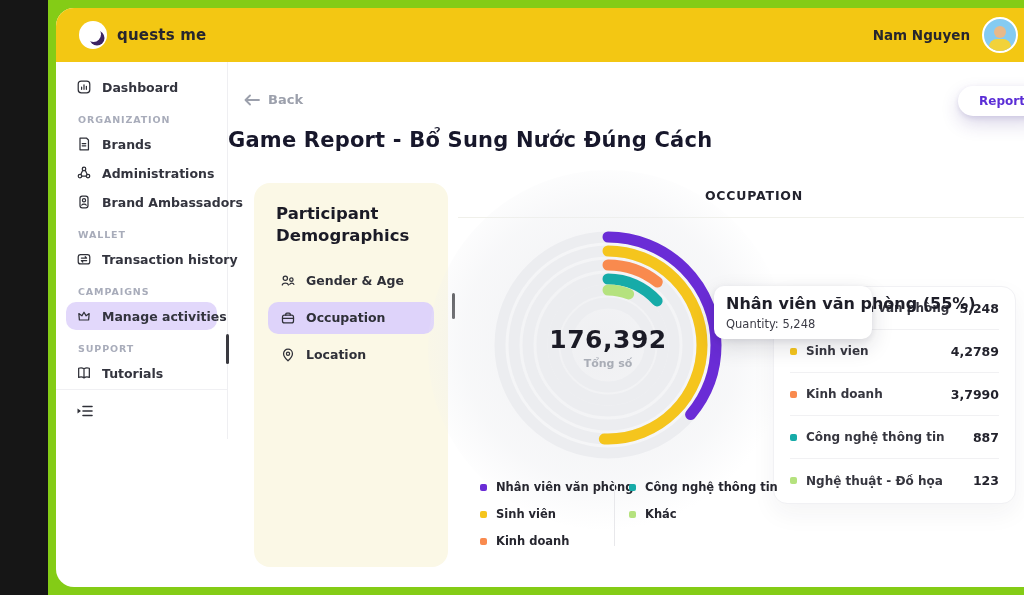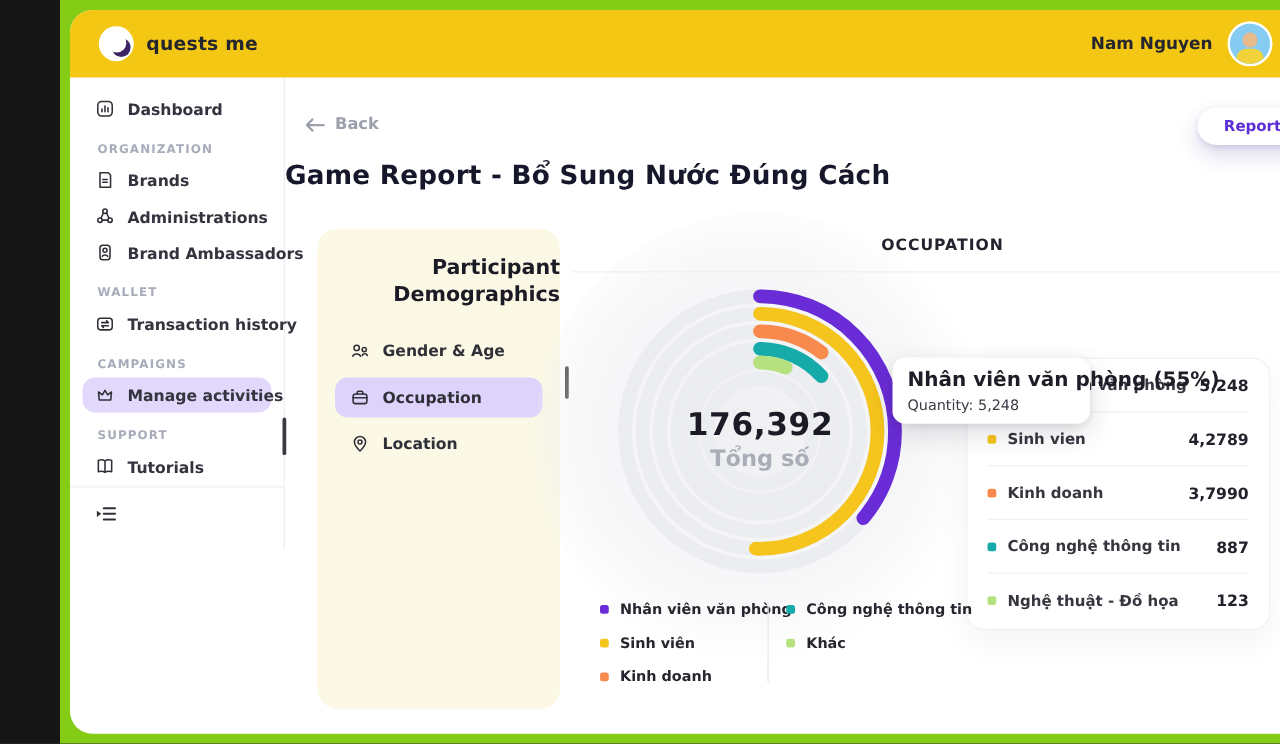--- a/index.html
+++ b/index.html
@@ -31,35 +31,35 @@
   .sidebar-thumb{position:absolute;right:-2px;top:272px;width:3px;height:30px;border-radius:2px;background:#3A3A40;}
   .sidebar-footer{position:absolute;left:0;right:0;bottom:0;height:50px;border-top:1px solid #F0F0F3;}
   .collapse-btn{position:absolute;left:20px;top:13px;cursor:pointer;}
 
   
   .back-link{position:absolute;left:16px;top:30px;display:flex;align-items:center;gap:8px;color:#9CA0AC;font-size:13px;font-weight:700;cursor:pointer;}
   .report-btn{position:absolute;right:18px;top:24px;width:88px;height:30px;background:#fff;border:none;border-radius:15px;color:#5B2ED6;font-size:12px;font-weight:800;cursor:pointer;box-shadow:0 8px 18px rgba(60,40,140,.18),0 2px 5px rgba(60,40,140,.12);}
   .page-title{position:absolute;left:0;right:0;top:66px;text-align:left;font-size:21px;font-weight:800;color:#17172B;letter-spacing:.2px;}
 
   
-  .demo-panel{position:absolute;left:26px;top:121px;width:194px;height:384px;background:#FBF8E6;border-radius:16px;padding:20px 0 0 0;text-align:right;}
+  .demo-panel{position:absolute;left:26px;top:121px;width:194px;height:384px;background:#FBF8E6;border-radius:16px;padding:20px 0 0 0;}
   .demo-title{font-size:16.5px;font-weight:800;color:#1B1B26;line-height:1.32;margin:0 0 18px 22px;}
   .d-tab{display:flex;align-items:center;gap:10px;padding:8px 12px;margin:5px 14px;border-radius:10px;font-size:12.5px;font-weight:600;color:#2F3038;cursor:pointer;}
   .d-tab.active{background:#DED3FA;}
   .panel-thumb{position:absolute;right:-7px;top:110px;width:3px;height:26px;border-radius:2px;background:#2F2F33;}
 
   
   .chart-section{position:absolute;left:230px;top:118px;width:592px;height:400px;}
   .chart-header{position:absolute;top:8px;left:0;right:0;text-align:center;font-size:12.5px;font-weight:800;color:#23232E;letter-spacing:.8px;}
   .chart-divider{position:absolute;top:37px;left:0;right:0;height:1px;background:#F0F0EA;}
   .donut-backdrop{position:absolute;left:-30px;top:-10px;width:360px;height:360px;border-radius:50%;background:radial-gradient(circle at 48% 48%, rgba(228,229,233,.6) 0%, rgba(238,239,242,.45) 52%, rgba(255,255,255,0) 71%);}
   .donut{position:absolute;left:-10px;top:5px;width:320px;height:320px;}
   .donut-center{position:absolute;left:90px;top:145px;width:120px;text-align:center;}
   .donut-total{font-size:25px;font-weight:800;color:#1B1B26;letter-spacing:.5px;}
-  .donut-sub{font-size:18px;font-weight:600;color:#A9ADB6;margin-top:3px;}
+  .donut-sub{font-size:11px;font-weight:600;color:#A9ADB6;margin-top:3px;}
 
   .tooltip{position:absolute;left:256px;top:106px;width:158px;background:#fff;border-radius:10px;padding:8px 12px;box-shadow:0 8px 22px rgba(30,30,50,.14),0 2px 6px rgba(30,30,50,.08);z-index:5;}
   .tooltip-title{font-size:16px;font-weight:700;color:#1E1E28;white-space:nowrap;}
   .tooltip-qty{font-size:11.5px;font-weight:500;color:#3C3C46;margin-top:4px;}
 
   .list-card{position:absolute;left:315px;top:106px;width:243px;height:218px;background:#fff;border:1px solid #F1F1F4;border-radius:14px;box-shadow:0 10px 24px rgba(30,30,50,.05);padding:0 16px;}
   .list-row{display:flex;align-items:center;height:43px;border-bottom:1px solid #F1F1F3;}
   .list-row:last-child{border-bottom:none;}
   .dot{width:7px;height:7px;border-radius:2px;margin-right:9px;flex:0 0 7px;}
   .list-label{font-size:12px;font-weight:600;color:#36363F;}

